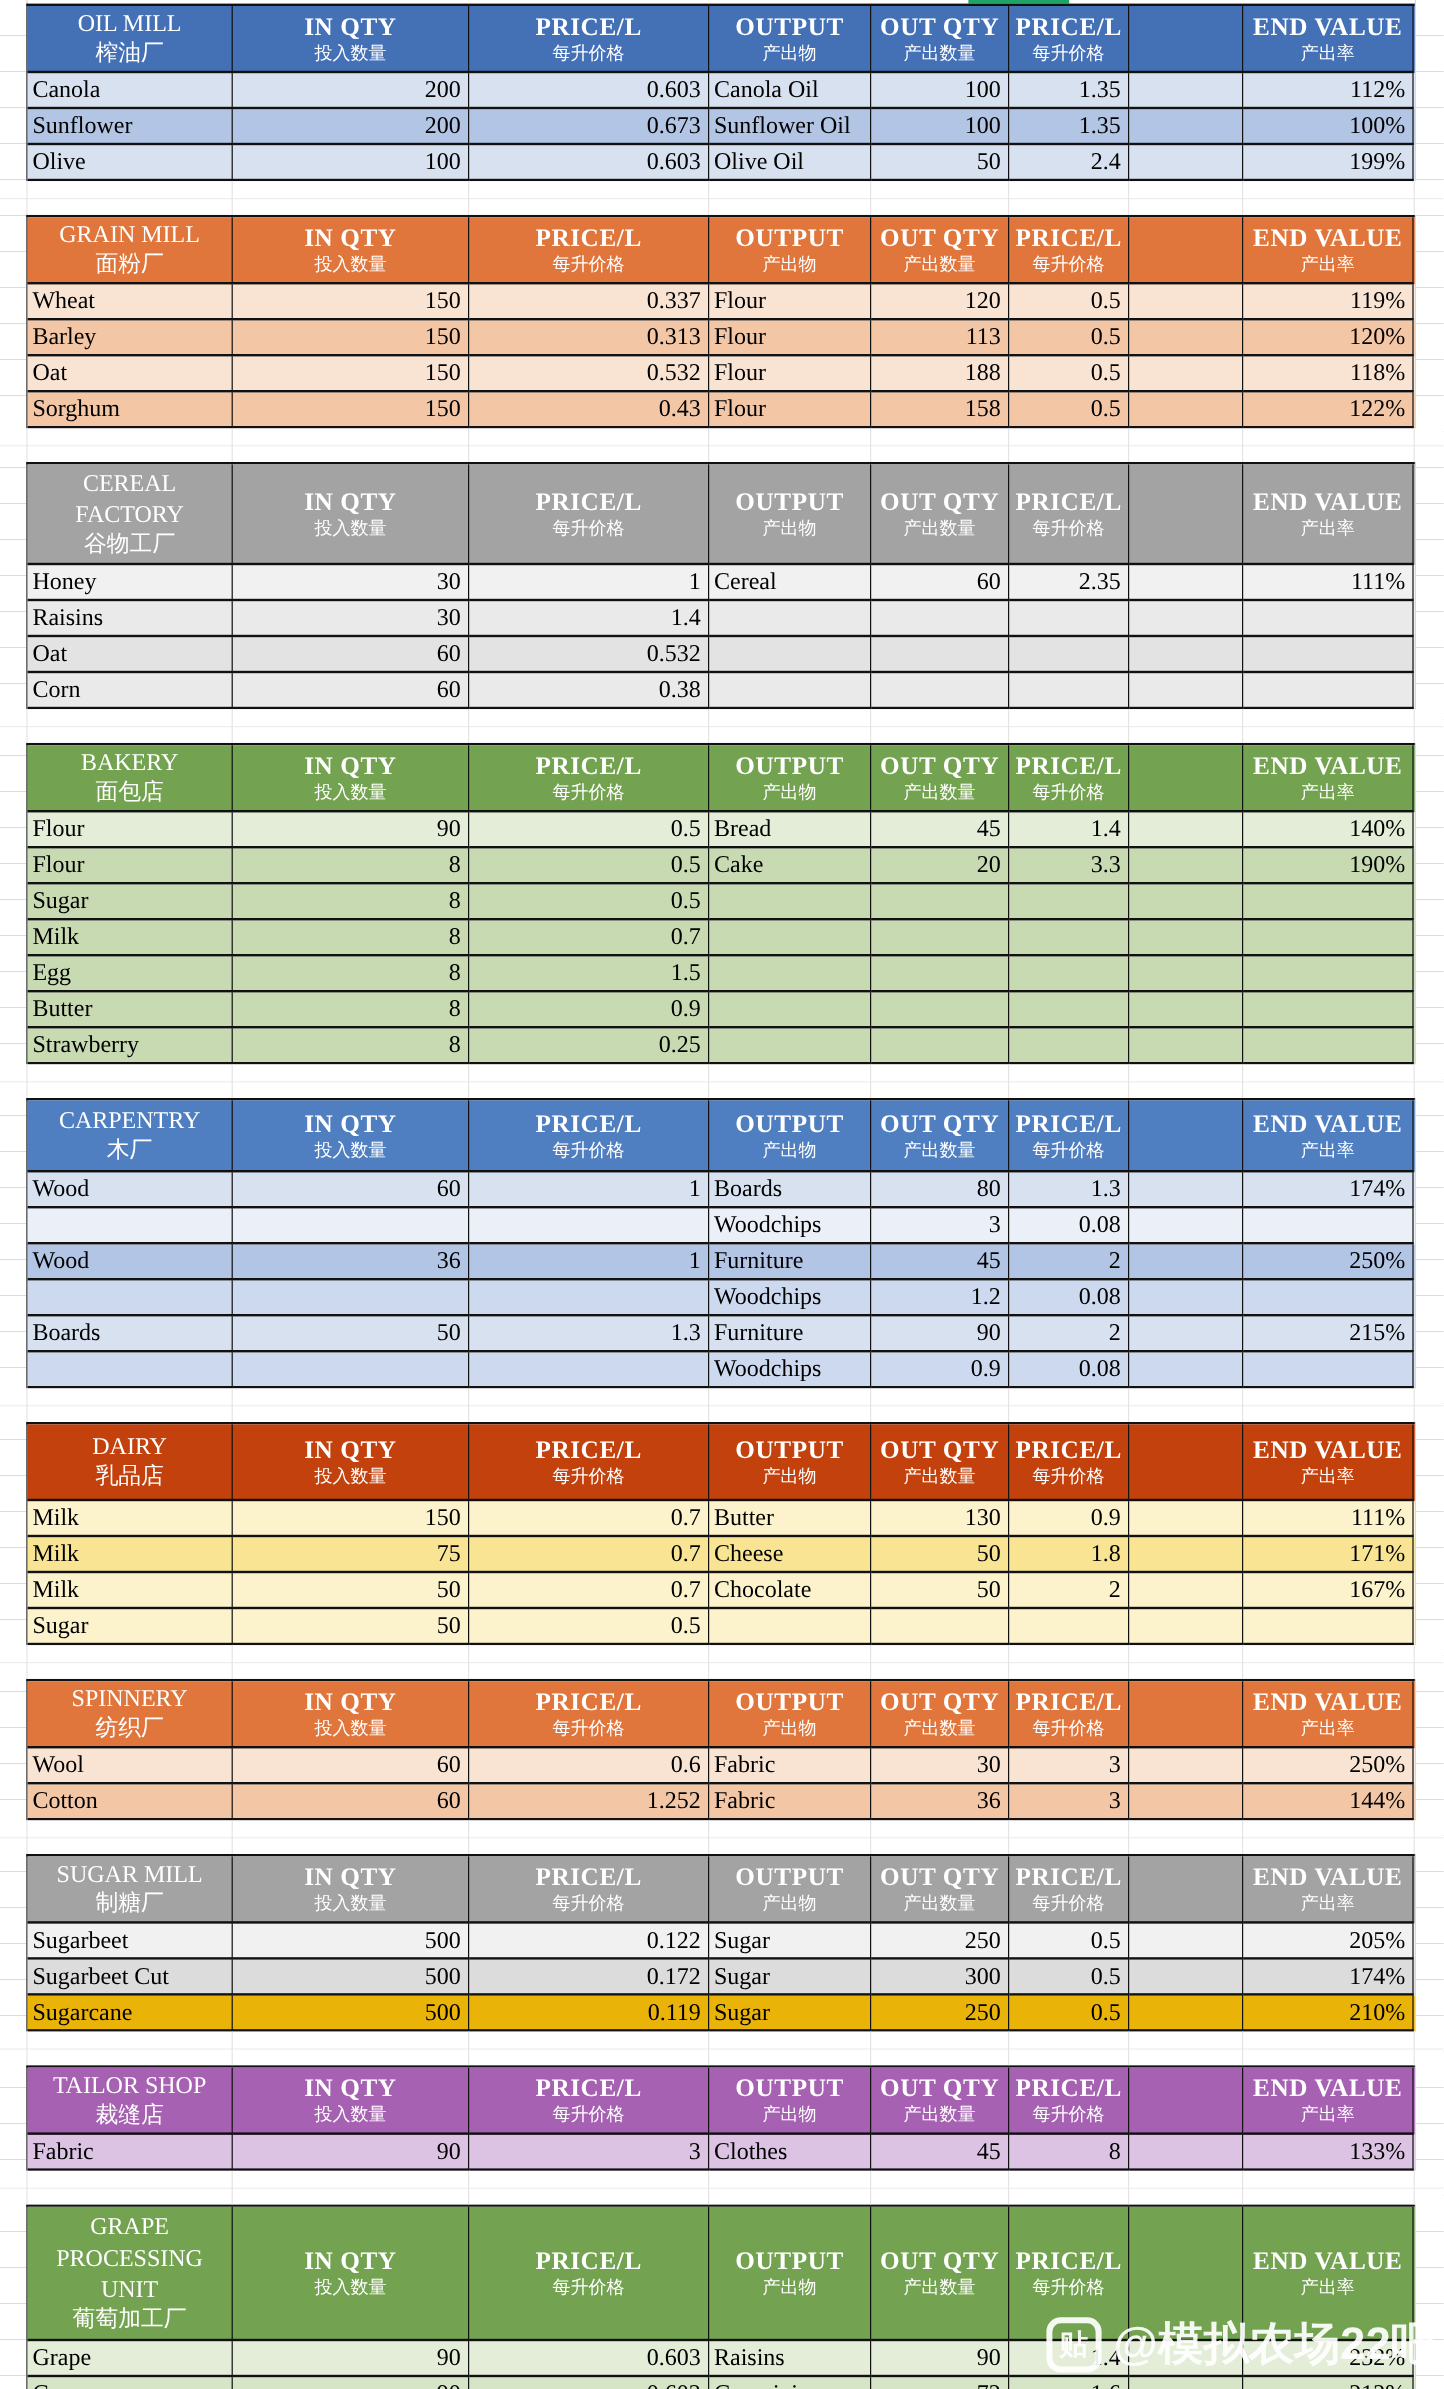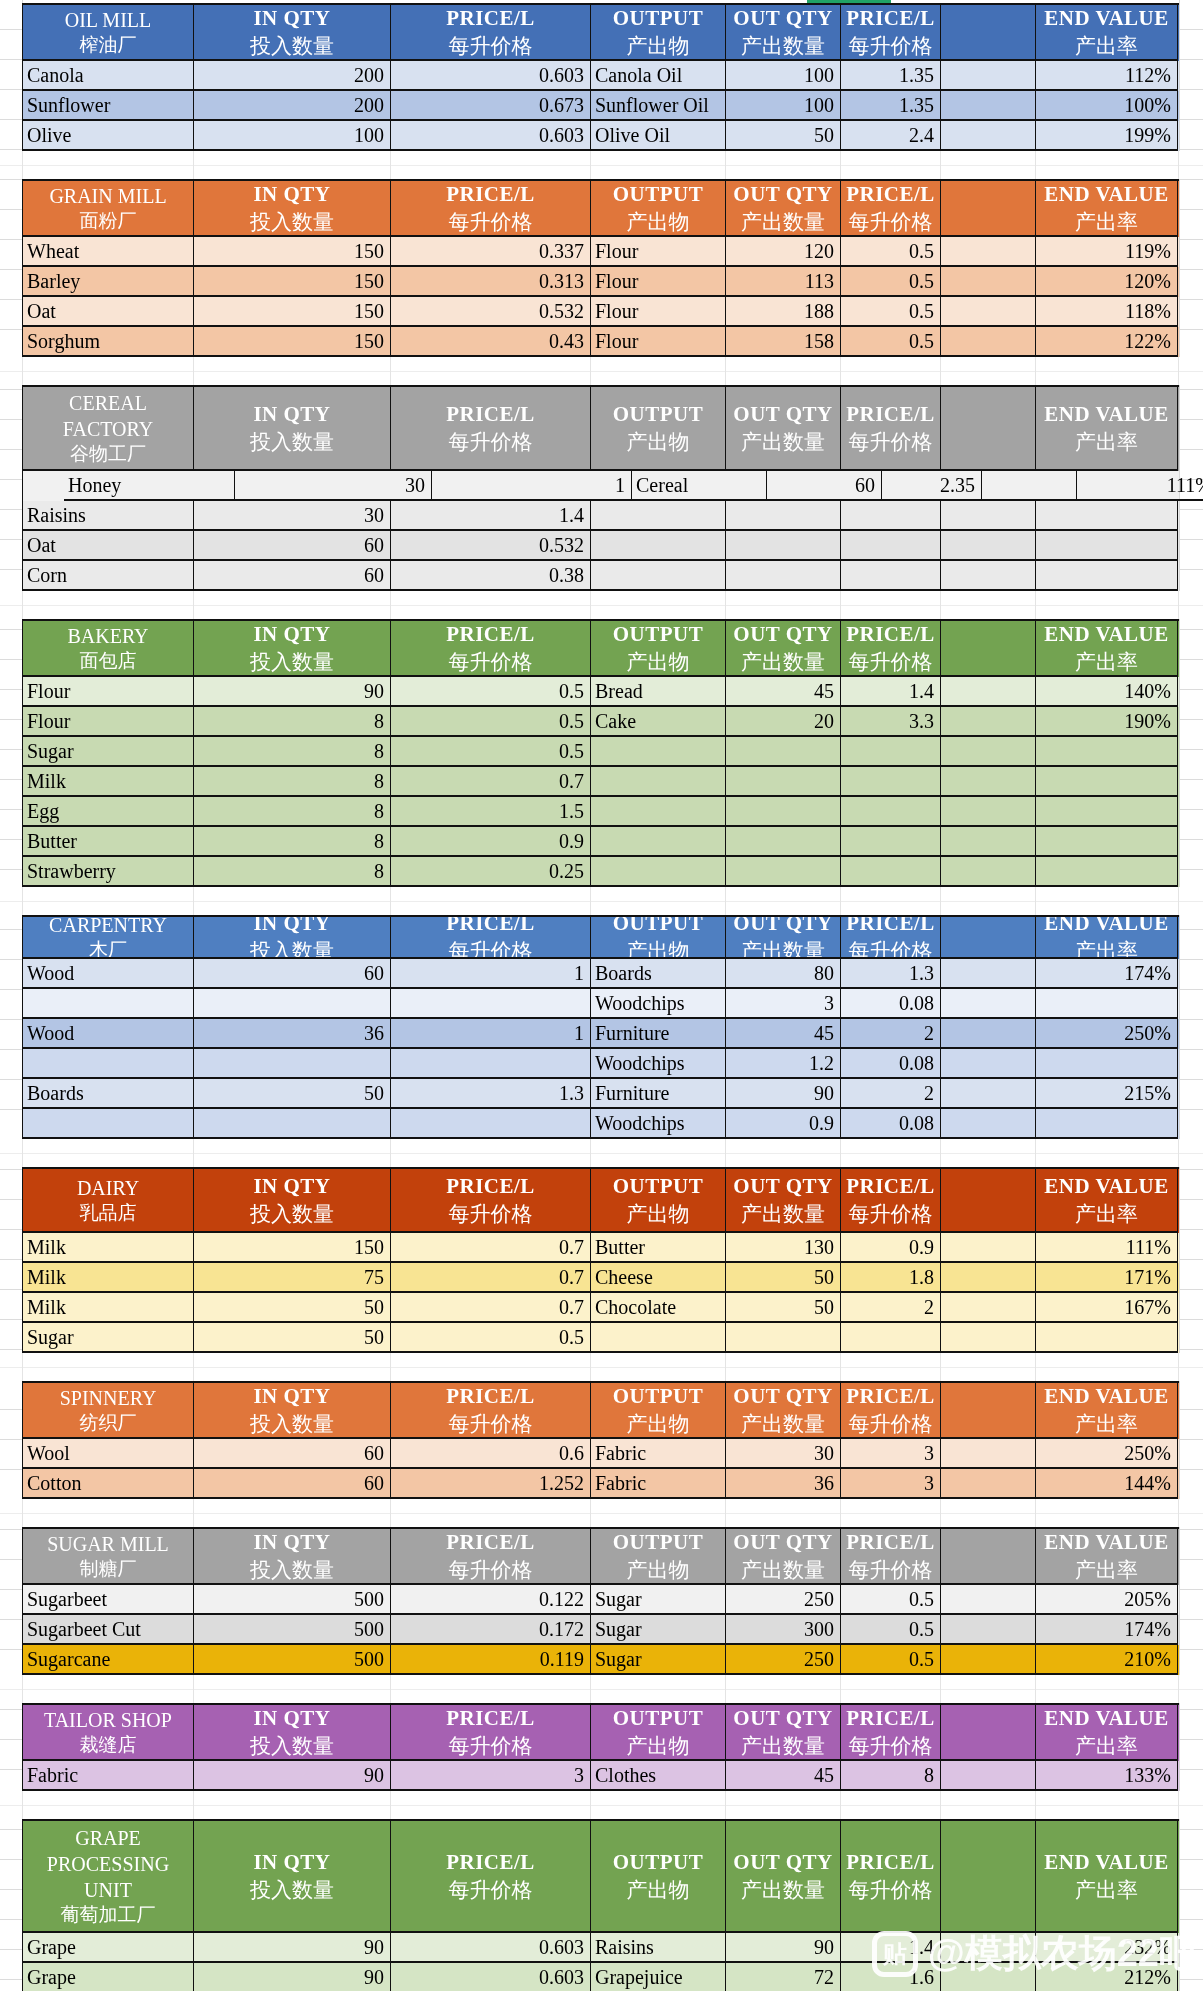--- a/index.html
+++ b/index.html
@@ -24,21 +24,21 @@
   .cell{
     border-right:1px solid #111;border-bottom:2px solid #111;
     display:flex;align-items:center;min-width:0;overflow:hidden;
     box-sizing:border-box;
   }
   .row.header .cell{
     flex-direction:column;justify-content:center;
     color:#ffffff;text-align:center;line-height:1.3;
   }
   .row.header .cell .en{font-size:21px;letter-spacing:.5px;font-weight:bold;}
-  .row.header .cell .zh{font-size:21px;font-family:Liberation Sans, sans-serif;}
+  .row.header .cell .zh{font-size:15px;font-family:Liberation Mono, monospace;}
   .name-cell{font-size:20px;line-height:1.35;}
   .name-cell .zh-line{font-family:"Liberation Sans","DejaVu Sans",sans-serif;font-size:19px;}
   .row.data{height:30px;font-size:20px;color:#000;}
   .cell.left{justify-content:flex-start;padding-left:4px;}
   .cell.right{justify-content:flex-end;padding-right:6px;}
   .cell.center{justify-content:center;}
   
   .gap{
     height:28px;width:1203px;margin-left:-22px;position:relative;background:#fff;
     background-image:
@@ -240,21 +240,21 @@
         <div class="cell">
           <span class="en">PRICE/L</span>
           <span class="zh">每升价格</span>
         </div>
         <div class="cell"></div>
         <div class="cell">
           <span class="en">END VALUE</span>
           <span class="zh">产出率</span>
         </div>
       </div>
-      <div class="row data" style="background: rgb(241, 241, 241); padding-left: 41px;">
+      <div class="row data" style="background: rgb(241, 241, 241);">
         <div class="cell left">Honey</div>
         <div class="cell right">30</div>
         <div class="cell right">1</div>
         <div class="cell left">Cereal</div>
         <div class="cell right">60</div>
         <div class="cell right">2.35</div>
         <div class="cell center"></div>
         <div class="cell right">111%</div>
       </div>
       <div class="row data" style="background: rgb(234, 234, 234);">
@@ -387,21 +387,21 @@
         <div class="cell right">0.25</div>
         <div class="cell left"></div>
         <div class="cell right"></div>
         <div class="cell right"></div>
         <div class="cell center"></div>
         <div class="cell right"></div>
       </div>
     </div>
     <div class="gap"></div>
     <div class="factory">
-      <div class="row header" style="height: 42px; background: rgb(79, 127, 193);">
+      <div class="row header" style="height: 60px; background: rgb(79, 127, 193);">
         <div class="cell center name-cell">
           <span>CARPENTRY</span>
           <span class="zh-line">木厂</span>
         </div>
         <div class="cell">
           <span class="en">IN QTY</span>
           <span class="zh">投入数量</span>
         </div>
         <div class="cell">
           <span class="en">PRICE/L</span>

